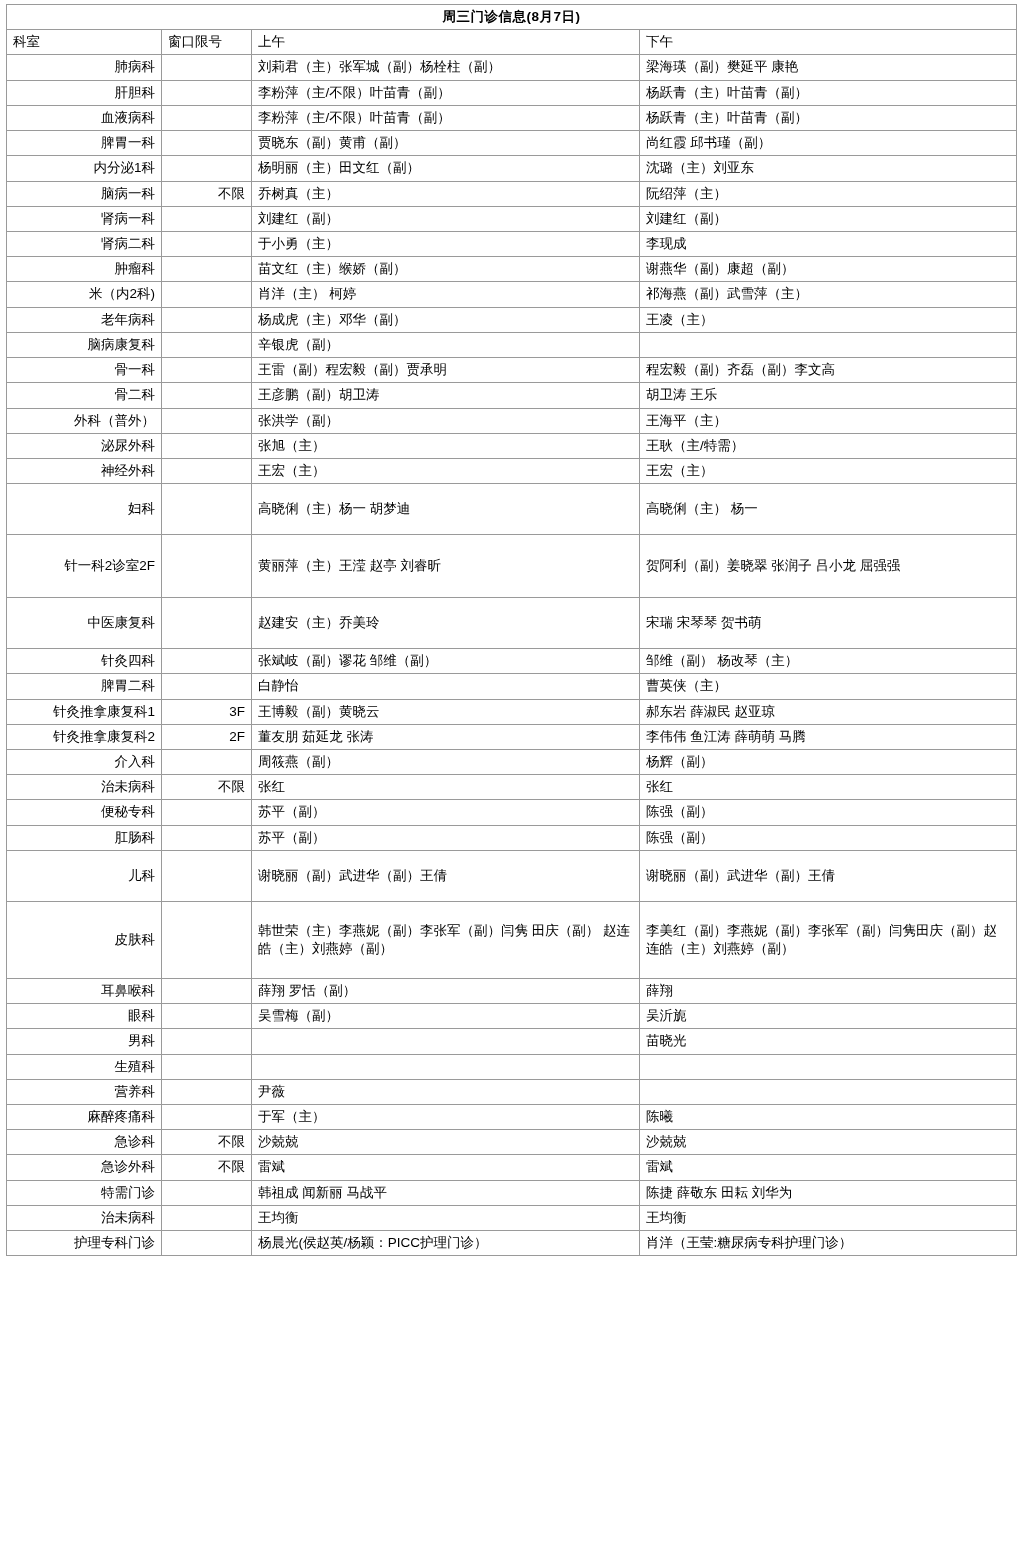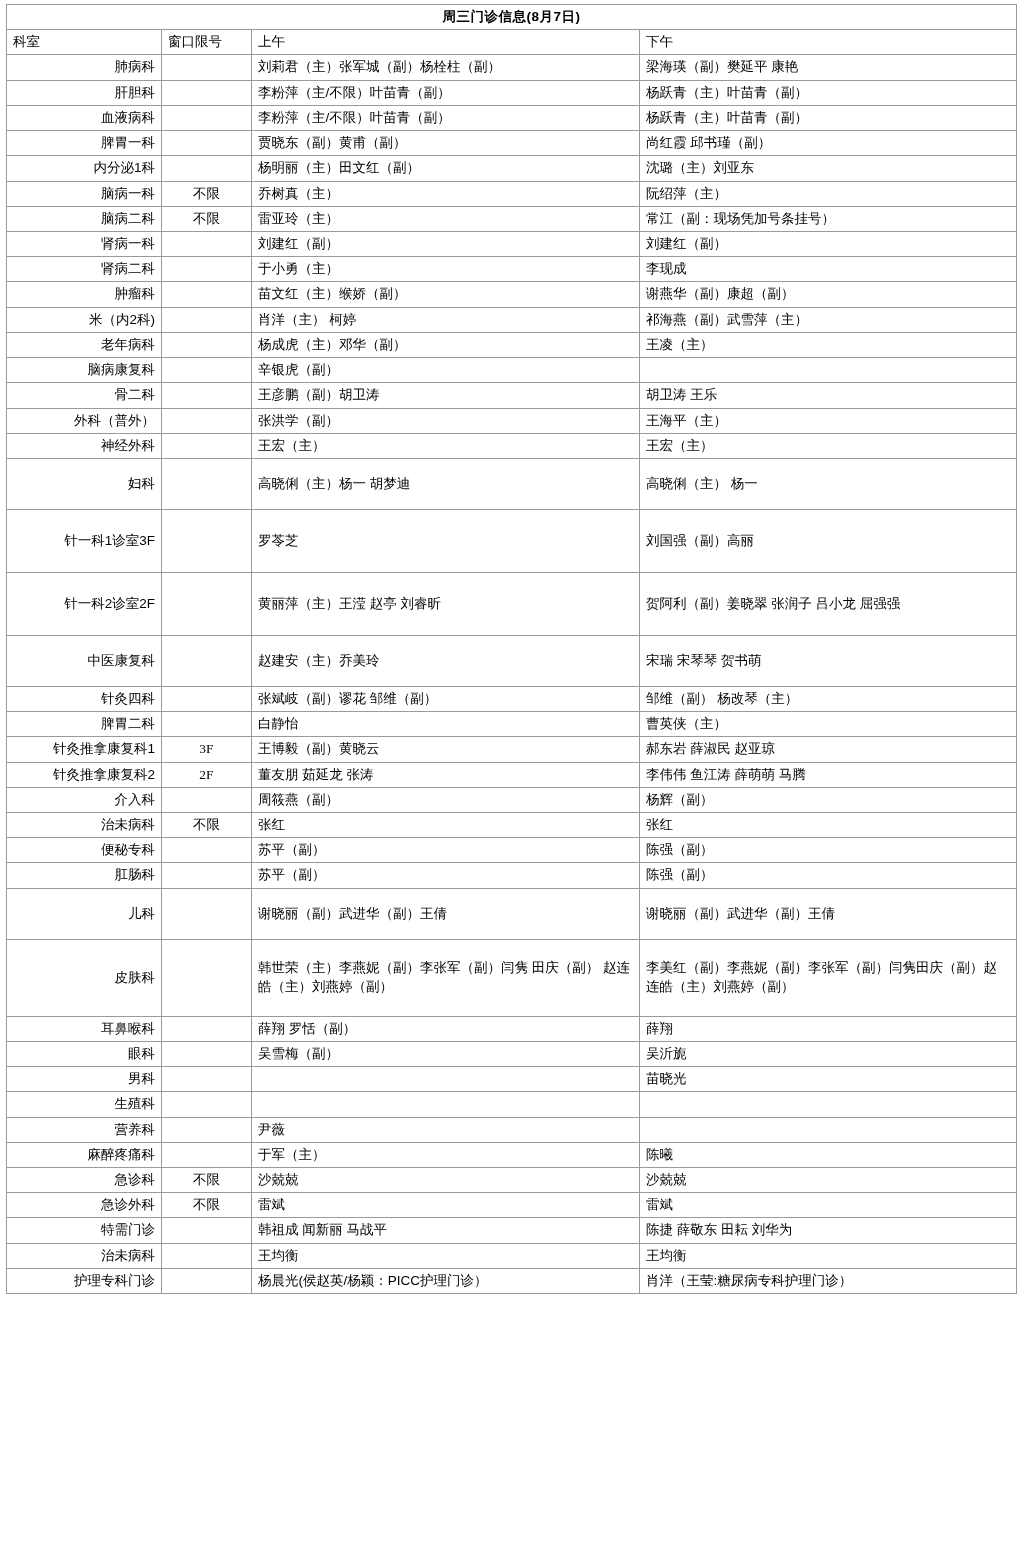--- a/index.html
+++ b/index.html
@@ -51,23 +51,22 @@
     font-weight: normal;
     font-size: 14px;
     padding: 5px 4px;
   }
   td.dept {
     text-align: right;
     white-space: nowrap;
     font-size: 13.5px;
   }
   td.limit {
-    text-align: center;
+    text-align: right;
     font-size: 13.5px;
-    font-family: Liberation Serif, serif;
   }
   td.slot {
     text-align: left;
   }
   tr.tall td { height: 44px; }
   tr.xtall td { height: 56px; }
   tr.xxtall td { height: 70px; }
   .big {
     font-size: 15px;
   }
@@ -125,26 +124,20 @@
           <td class="slot">杨明丽（主）田文红（副）</td>
           <td class="slot">沈璐（主）刘亚东</td>
         </tr>
         <tr>
           <td class="dept">脑病一科</td>
           <td class="limit">不限</td>
           <td class="slot">乔树真（主）</td>
           <td class="slot">阮绍萍（主）</td>
         </tr>
         <tr>
-          <td class="dept">脑病二科</td>
-          <td class="limit">不限</td>
-          <td class="slot">雷亚玲（主）</td>
-          <td class="slot">常江（副：现场凭加号条挂号）</td>
-        </tr>
-        <tr>
           <td class="dept">肾病一科</td>
           <td class="limit"></td>
           <td class="slot">刘建红（副）</td>
           <td class="slot">刘建红（副）</td>
         </tr>
         <tr>
           <td class="dept">肾病二科</td>
           <td class="limit"></td>
           <td class="slot">于小勇（主）</td>
           <td class="slot">李现成</td>
@@ -167,48 +160,54 @@
           <td class="slot">杨成虎（主）邓华（副）</td>
           <td class="slot">王凌（主）</td>
         </tr>
         <tr>
           <td class="dept">脑病康复科</td>
           <td class="limit"></td>
           <td class="slot">辛银虎（副）</td>
           <td class="slot"></td>
         </tr>
         <tr>
+          <td class="dept">骨一科</td>
+          <td class="limit"></td>
+          <td class="slot">王雷（副）程宏毅（副）贾承明</td>
+          <td class="slot">程宏毅（副）齐磊（副）李文高</td>
+        </tr>
+        <tr>
           <td class="dept">骨二科</td>
           <td class="limit"></td>
           <td class="slot">王彦鹏（副）胡卫涛</td>
           <td class="slot">胡卫涛 王乐</td>
         </tr>
         <tr>
           <td class="dept">外科（普外）</td>
           <td class="limit"></td>
           <td class="slot">张洪学（副）</td>
           <td class="slot">王海平（主）</td>
         </tr>
         <tr>
+          <td class="dept">泌尿外科</td>
+          <td class="limit"></td>
+          <td class="slot">张旭（主）</td>
+          <td class="slot">王耿（主/特需）</td>
+        </tr>
+        <tr>
           <td class="dept">神经外科</td>
           <td class="limit"></td>
           <td class="slot">王宏（主）</td>
           <td class="slot">王宏（主）</td>
         </tr>
         <tr class="tall">
           <td class="dept">妇科</td>
           <td class="limit"></td>
           <td class="slot">高晓俐（主）杨一 胡梦迪</td>
           <td class="slot">高晓俐（主） 杨一</td>
-        </tr>
-        <tr class="xtall">
-          <td class="dept">针一科1诊室3F</td>
-          <td class="limit"></td>
-          <td class="slot">罗苓芝</td>
-          <td class="slot">刘国强（副）高丽</td>
         </tr>
         <tr class="xtall">
           <td class="dept">针一科2诊室2F</td>
           <td class="limit"></td>
           <td class="slot">黄丽萍（主）王滢 赵亭 刘睿昕</td>
           <td class="slot">贺阿利（副）姜晓翠 张润子  吕小龙 屈强强</td>
         </tr>
         <tr class="tall">
           <td class="dept">中医康复科</td>
           <td class="limit"></td>

